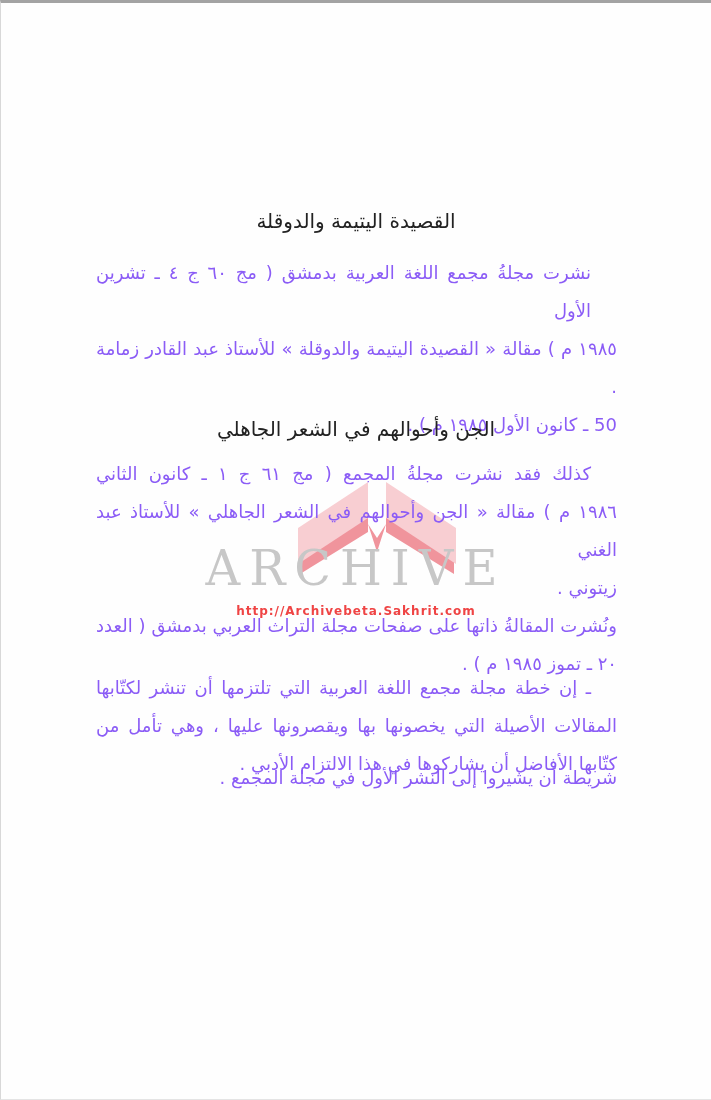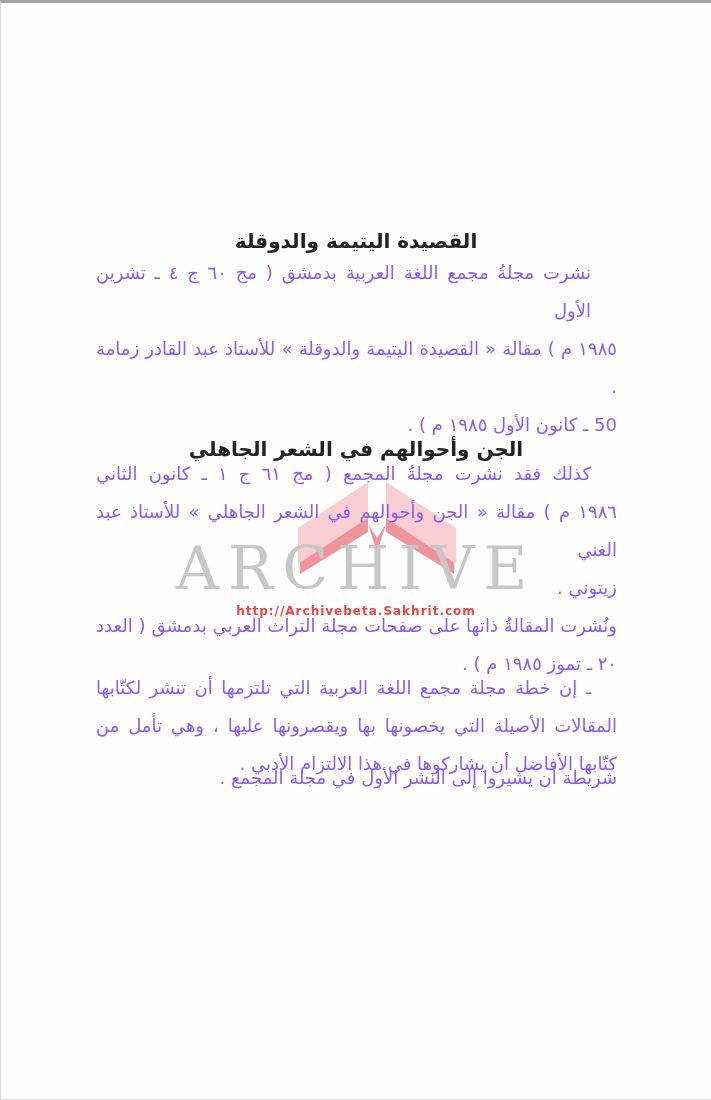--- a/index.html
+++ b/index.html
@@ -15,39 +15,38 @@
     font-family:"DejaVu Sans",sans-serif;
     color:#2b2b2b;
   }
   
   .watermark-layer{position:absolute;inset:0;z-index:1;}
   .book-logo{position:absolute;left:297px;top:477px;width:158px;height:94px;opacity:.85;}
   .archive-text{
     position:absolute;top:532px;left:0;right:0;
     text-align:center;
     font-family:"DejaVu Serif","Liberation Serif",serif;
-    font-size:60px;line-height:66px;
+    font-size:48px;line-height:66px;
     letter-spacing:9px;
     color:#c7c7c7;
   }
   .archive-url{
     position:absolute;top:601px;left:0;right:0;
     text-align:center;
     font-size:12px;font-weight:bold;
     letter-spacing:1px;
     color:#ef4444;
   }
   
   .text-layer{position:absolute;inset:0;z-index:2;}
   .heading{
     position:absolute;left:0;right:0;
     direction:rtl;text-align:center;
-    font-weight:bold;font-size:20px;line-height:36px;
+    font-weight:normal;font-size:20px;line-height:36px;
     color:#222;
-    margin-top:20px;
   }
   .heading-1{top:200px;}
   .heading-2{top:408px;}
   .para{
     position:absolute;left:95px;right:94px;
     direction:rtl;
     font-size:18px;line-height:38px;
     color:#8b5cf6;
   }
   .para-1{top:251px;}

